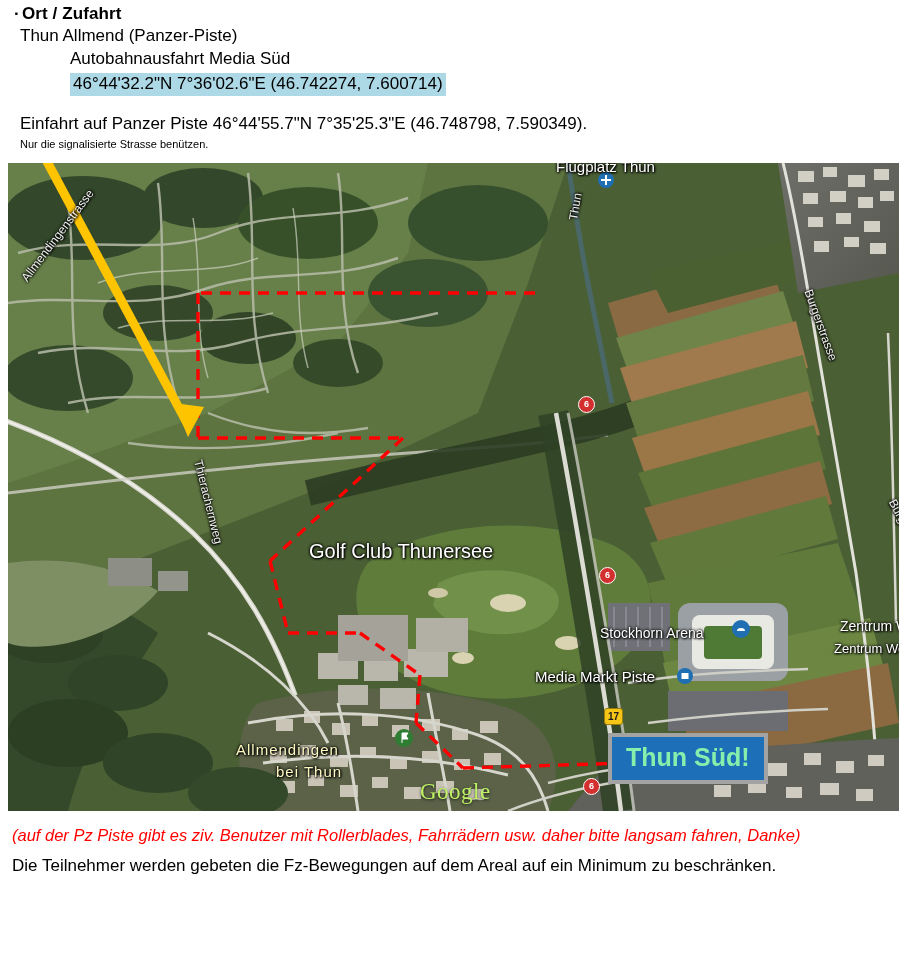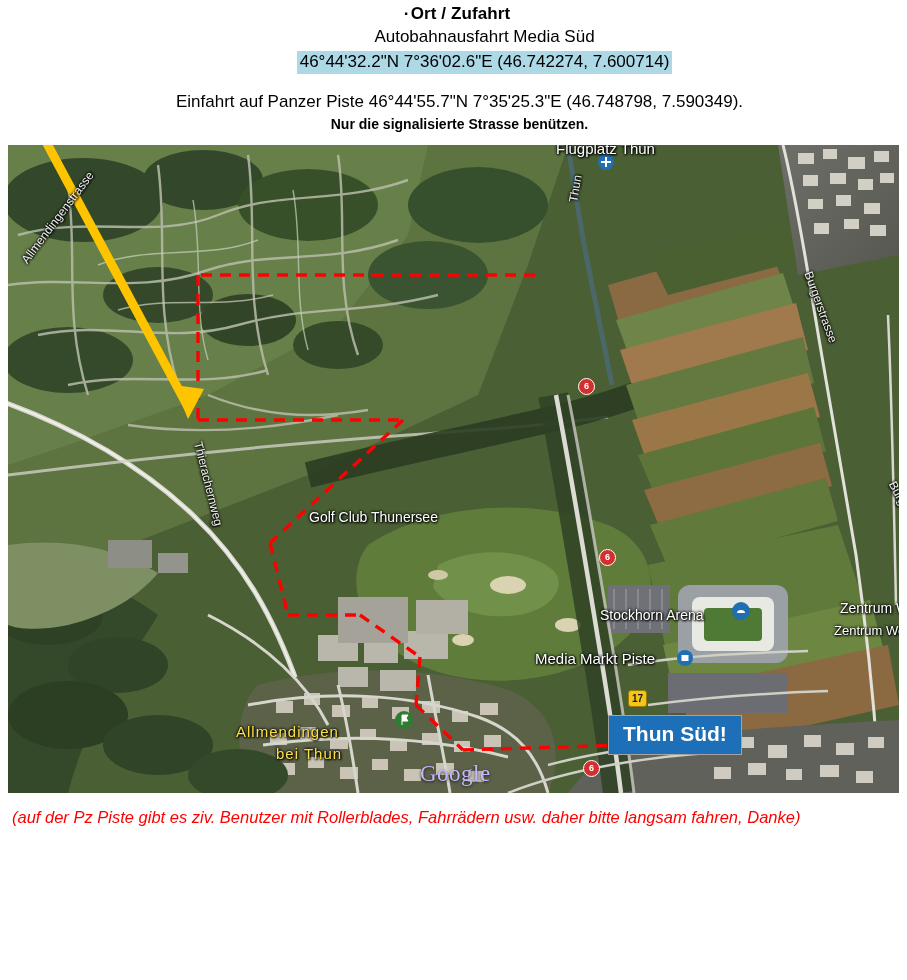--- a/index.html
+++ b/index.html
@@ -14,21 +14,20 @@
     color: #000000;
     overflow: hidden;
   }
   .page {
     position: relative;
     width: 907px;
     height: 980px;
   }
   .text-block {
     padding: 0 8px;
-    text-align: center;
   }
   .heading {
     font-size: 17px;
     font-weight: bold;
     margin: 4px 0 2px 6px;
     letter-spacing: 0.1px;
   }
   .heading .bullet {
     display: inline-block;
     width: 8px;
@@ -46,22 +45,22 @@
     font-size: 17px;
     margin: 4px 0 0 62px;
     background: #add8e6;
     padding: 1px 3px 2px 3px;
   }
   .line-4 {
     font-size: 17px;
     margin: 18px 0 0 12px;
   }
   .line-5 {
-    font-size: 14px;
-    font-weight: bold;
+    font-size: 11px;
+    font-weight: normal;
     margin: 4px 0 0 12px;
   }
 
   
   .map-wrap {
     position: relative;
     width: 891px;
     height: 648px;
     margin: 13px 0 0 8px;
     overflow: hidden;
@@ -89,79 +88,78 @@
     white-space: nowrap;
     pointer-events: none;
   }
   .map-label.road {
     font-size: 12px;
     color: #efefef;
   }
   .map-label.place {
     font-size: 15px;
     letter-spacing: 1px;
-    color: #fde047;
+    color: #fef9c3;
   }
   .map-label.poi {
     font-size: 15px;
   }
   .rot-neg55 { transform: rotate(-53deg); transform-origin: left center; }
   .rot-75 { transform: rotate(76deg); transform-origin: left center; }
   .rot-70 { transform: rotate(70deg); transform-origin: left center; }
   .rot-62 { transform: rotate(62deg); transform-origin: left center; }
   .rot-neg80 { transform: rotate(-80deg); transform-origin: left center; }
 
   .google-wm {
     position: absolute;
     left: 412px;
     bottom: 6px;
     font-family: "Liberation Serif", serif;
     font-size: 23px;
-    color: #c4b5fd;
+    color: #bef264;
     text-shadow: 0 1px 3px rgba(0,0,0,.8);
     letter-spacing: 0.5px;
   }
 
   .shield {
     position: absolute;
     width: 17px;
     height: 15px;
     background: #f5c518;
     border: 1px solid #9a7b06;
     border-radius: 3px;
     color: #1a1a1a;
     font-size: 10px;
     font-weight: bold;
     text-align: center;
     line-height: 15px;
-    margin-left: 24px;
   }
   .hwy-badge {
     position: absolute;
     width: 15px;
     height: 15px;
     background: #d32f2f;
     border: 1px solid #ffffff;
     border-radius: 50%;
     color: #ffffff;
     font-size: 9px;
     font-weight: bold;
     text-align: center;
     line-height: 14px;
   }
   .thun-sued-callout {
     position: absolute;
     left: 600px;
     top: 570px;
     background: #1d6fb8;
-    color: #ffffff;
-    font-size: 21px;
+    color: #86efac;
+    font-size: 25px;
     font-weight: bold;
     padding: 6px 14px 8px 14px;
-    border: 1px solid #a3a3a3;
+    border: 4px solid #a3a3a3;
     white-space: nowrap;
   }
 
   
   .note-red {
     color: #ff0000;
     font-style: italic;
     font-size: 16.5px;
     margin: 14px 10px 0 12px;
     line-height: 21px;
@@ -174,20 +172,21 @@
 </style>
 </head>
 <body>
 
 <div class="page">
 
   <div class="text-block">
     <div class="heading">
       <span class="bullet">·</span><span>Ort / Zufahrt</span>
     </div>
+    <div class="line-1">Thun Allmend (Panzer-Piste)</div>
     <div class="line-2">Autobahnausfahrt Media Süd</div>
     <div class="coords-hl">46°44'32.2"N 7°36'02.6"E (46.742274, 7.600714)</div>
     <div class="line-4">Einfahrt auf Panzer Piste 46°44'55.7"N 7°35'25.3"E (46.748798, 7.590349).</div>
     <div class="line-5">Nur die signalisierte Strasse benützen.</div>
   </div>
 
   <div class="map-wrap">
 
     <div class="map-canvas">
       <svg class="map-svg" width="891" height="648" viewBox="0 0 891 648" xmlns="http://www.w3.org/2000/svg">
@@ -430,35 +429,36 @@
       <path d="M180,312 L166,278 L196,282 Z" fill="#ffc400"></path>
     </svg>
 
     <div class="map-label road rot-neg55" style="left:16px; top:110px;">Allmendingenstrasse</div>
     <div class="map-label road rot-75" style="left:190px; top:290px;">Thierachernweg</div>
     <div class="map-label road rot-70" style="left:800px; top:120px;">Burgerstrasse</div>
     <div class="map-label road rot-62" style="left:884px; top:330px;">Burger</div>
     <div class="map-label road rot-neg80" style="left:565px; top:50px;">Thun</div>
 
     <div class="map-label poi" style="left:548px; top:-5px;">Flugplatz Thun</div>
-    <div class="map-label poi" style="left:268px; top:364px; font-size:14px;padding-left:33px;">Golf Club Thunersee</div>
+    <div class="map-label poi" style="left:268px; top:377px; font-size:20px;padding-left:33px;">Golf Club Thunersee</div>
     <div class="map-label poi" style="left:592px; top:462px; font-size:14px;">Stockhorn Arena</div>
     <div class="map-label poi" style="left:527px; top:505px;">Media Markt Piste</div>
     <div class="map-label poi" style="left:832px; top:455px; font-size:14px;">Zentrum Weststrass</div>
     <div class="map-label poi" style="left:826px; top:478px; font-size:13px;">Zentrum Weststrass</div>
 
     <div class="map-label place" style="left:228px; top:578px;">Allmendingen</div>
     <div class="map-label place" style="left:268px; top:600px;">bei Thun</div>
 
     <div class="shield" style="left:596px; top:545px;">17</div>
     <div class="shield" style="left:613px; top:572px;">17</div>
     <div class="hwy-badge" style="left:570px; top:233px;">6</div>
     <div class="hwy-badge" style="left:591px; top:404px;">6</div>
     <div class="hwy-badge" style="left:575px; top:615px;">6</div>
 
     <div class="thun-sued-callout">Thun Süd!</div>
 
     <div class="google-wm">Google</div>
   </div>
 
   <div class="note-red">(auf der Pz Piste gibt es ziv. Benutzer mit Rollerblades, Fahrrädern usw. daher bitte langsam fahren, Danke)</div>
+  <div class="note-black">Die Teilnehmer werden gebeten die Fz-Bewegungen auf dem Areal auf ein Minimum zu beschränken.</div>
 
 </div>
 
 </body></html>

